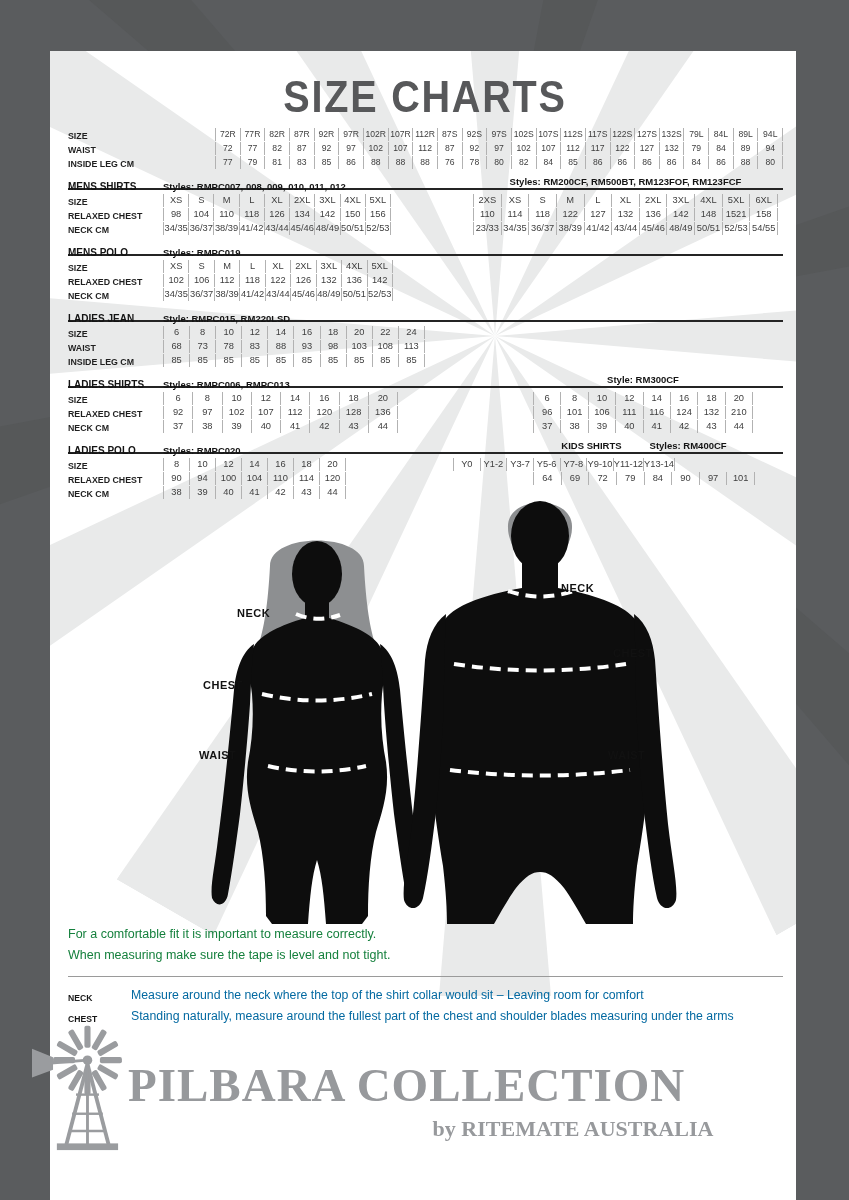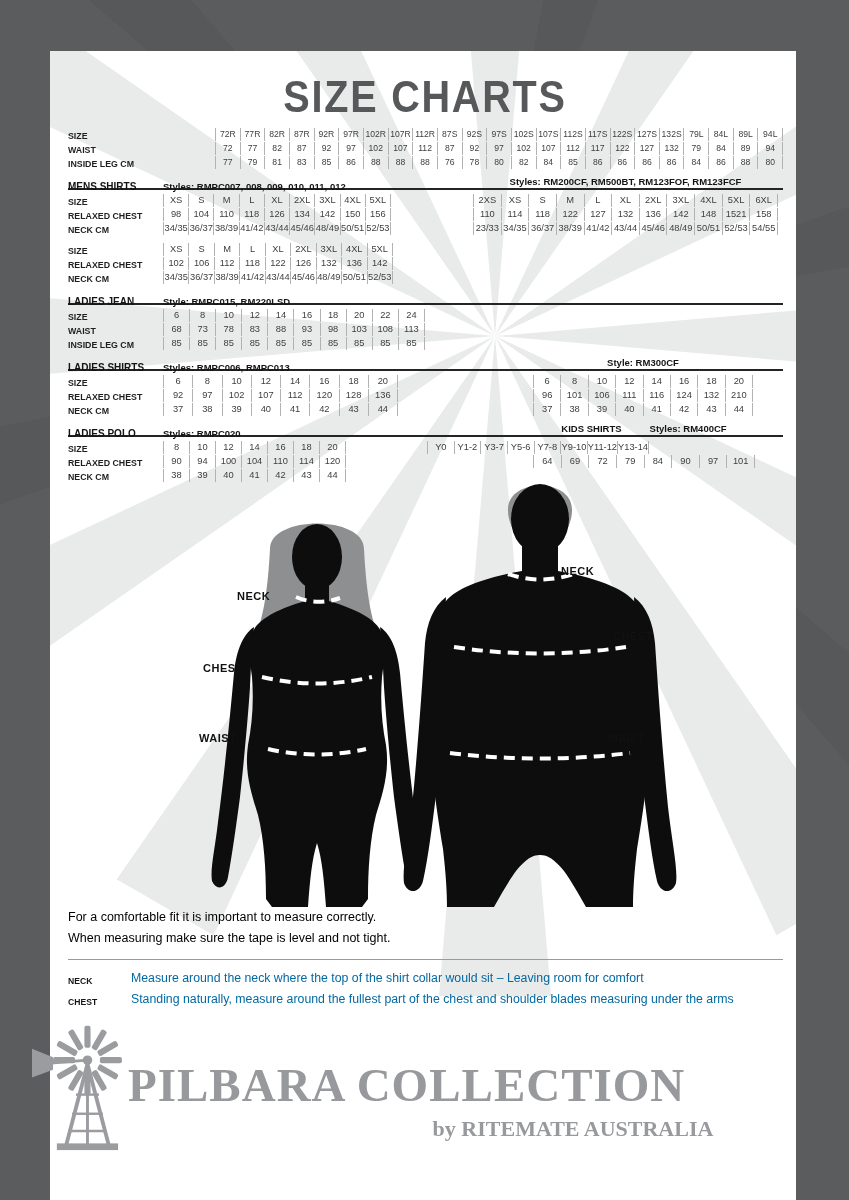--- a/index.html
+++ b/index.html
@@ -63,21 +63,21 @@
 
   
   .diagram { position:relative; height:412px; }
   .fig-svg { position:absolute; left:82px; top:-12px; }
   .bodylabel {
     position:absolute; font-size:11px; font-weight:700; color:#111;
     letter-spacing:.5px;
   }
 
   .notes { margin-top:6px; }
-  .notes div { font-size:12.5px; color:#000000; line-height:21px; }
+  .notes div { font-size:12.5px; color:#15803d; line-height:21px; }
   .defs-divider { border:none; border-top:1px solid #9a9a9a; margin:10px 0 9px; }
   .defrow { display:flex; line-height:18px; }
   .defterm { width:63px; font-size:8.6px; font-weight:700; color:#161616; padding-top:3px; }
   .deftext { font-size:12.3px; color:#0369a1; }
 
   
   .footer {
     position:absolute; left:0; bottom:0; width:849px; height:188px; z-index:3;
   }
   .windmill { position:absolute; left:28px; top:8px; }
@@ -291,20 +291,23 @@
             <span class="cell">45/46</span>
             <span class="cell">48/49</span>
             <span class="cell">50/51</span>
             <span class="cell">52/53</span>
             <span class="cell">54/55</span>
           </div>
       </div>
     </div>
 
     <div class="section">
+      <div class="thead">
+        <span class="hlabel">MENS POLO</span><span class="hstyles">Styles: RMPC019</span>
+      </div>
       <div class="trow">
         <div class="tlabel">SIZE</div>
         <div class="vals" style="width:230px">
             <span class="cell">XS</span>
             <span class="cell">S</span>
             <span class="cell">M</span>
             <span class="cell">L</span>
             <span class="cell">XL</span>
             <span class="cell">2XL</span>
             <span class="cell">3XL</span>
@@ -481,21 +484,21 @@
         <div class="tlabel">SIZE</div>
         <div class="vals" style="width:183px">
             <span class="cell">8</span>
             <span class="cell">10</span>
             <span class="cell">12</span>
             <span class="cell">14</span>
             <span class="cell">16</span>
             <span class="cell">18</span>
             <span class="cell">20</span>
           </div>
-        <div class="vals" style="margin-left:81px;width:222px">
+        <div class="vals" style="margin-left:107px;width:222px">
             <span class="cell">Y0</span>
             <span class="cell">Y1-2</span>
             <span class="cell">Y3-7</span>
             <span class="cell">Y5-6</span>
             <span class="cell">Y7-8</span>
             <span class="cell">Y9-10</span>
             <span class="cell">Y11-12</span>
             <span class="cell">Y13-14</span>
           </div>
       </div>

